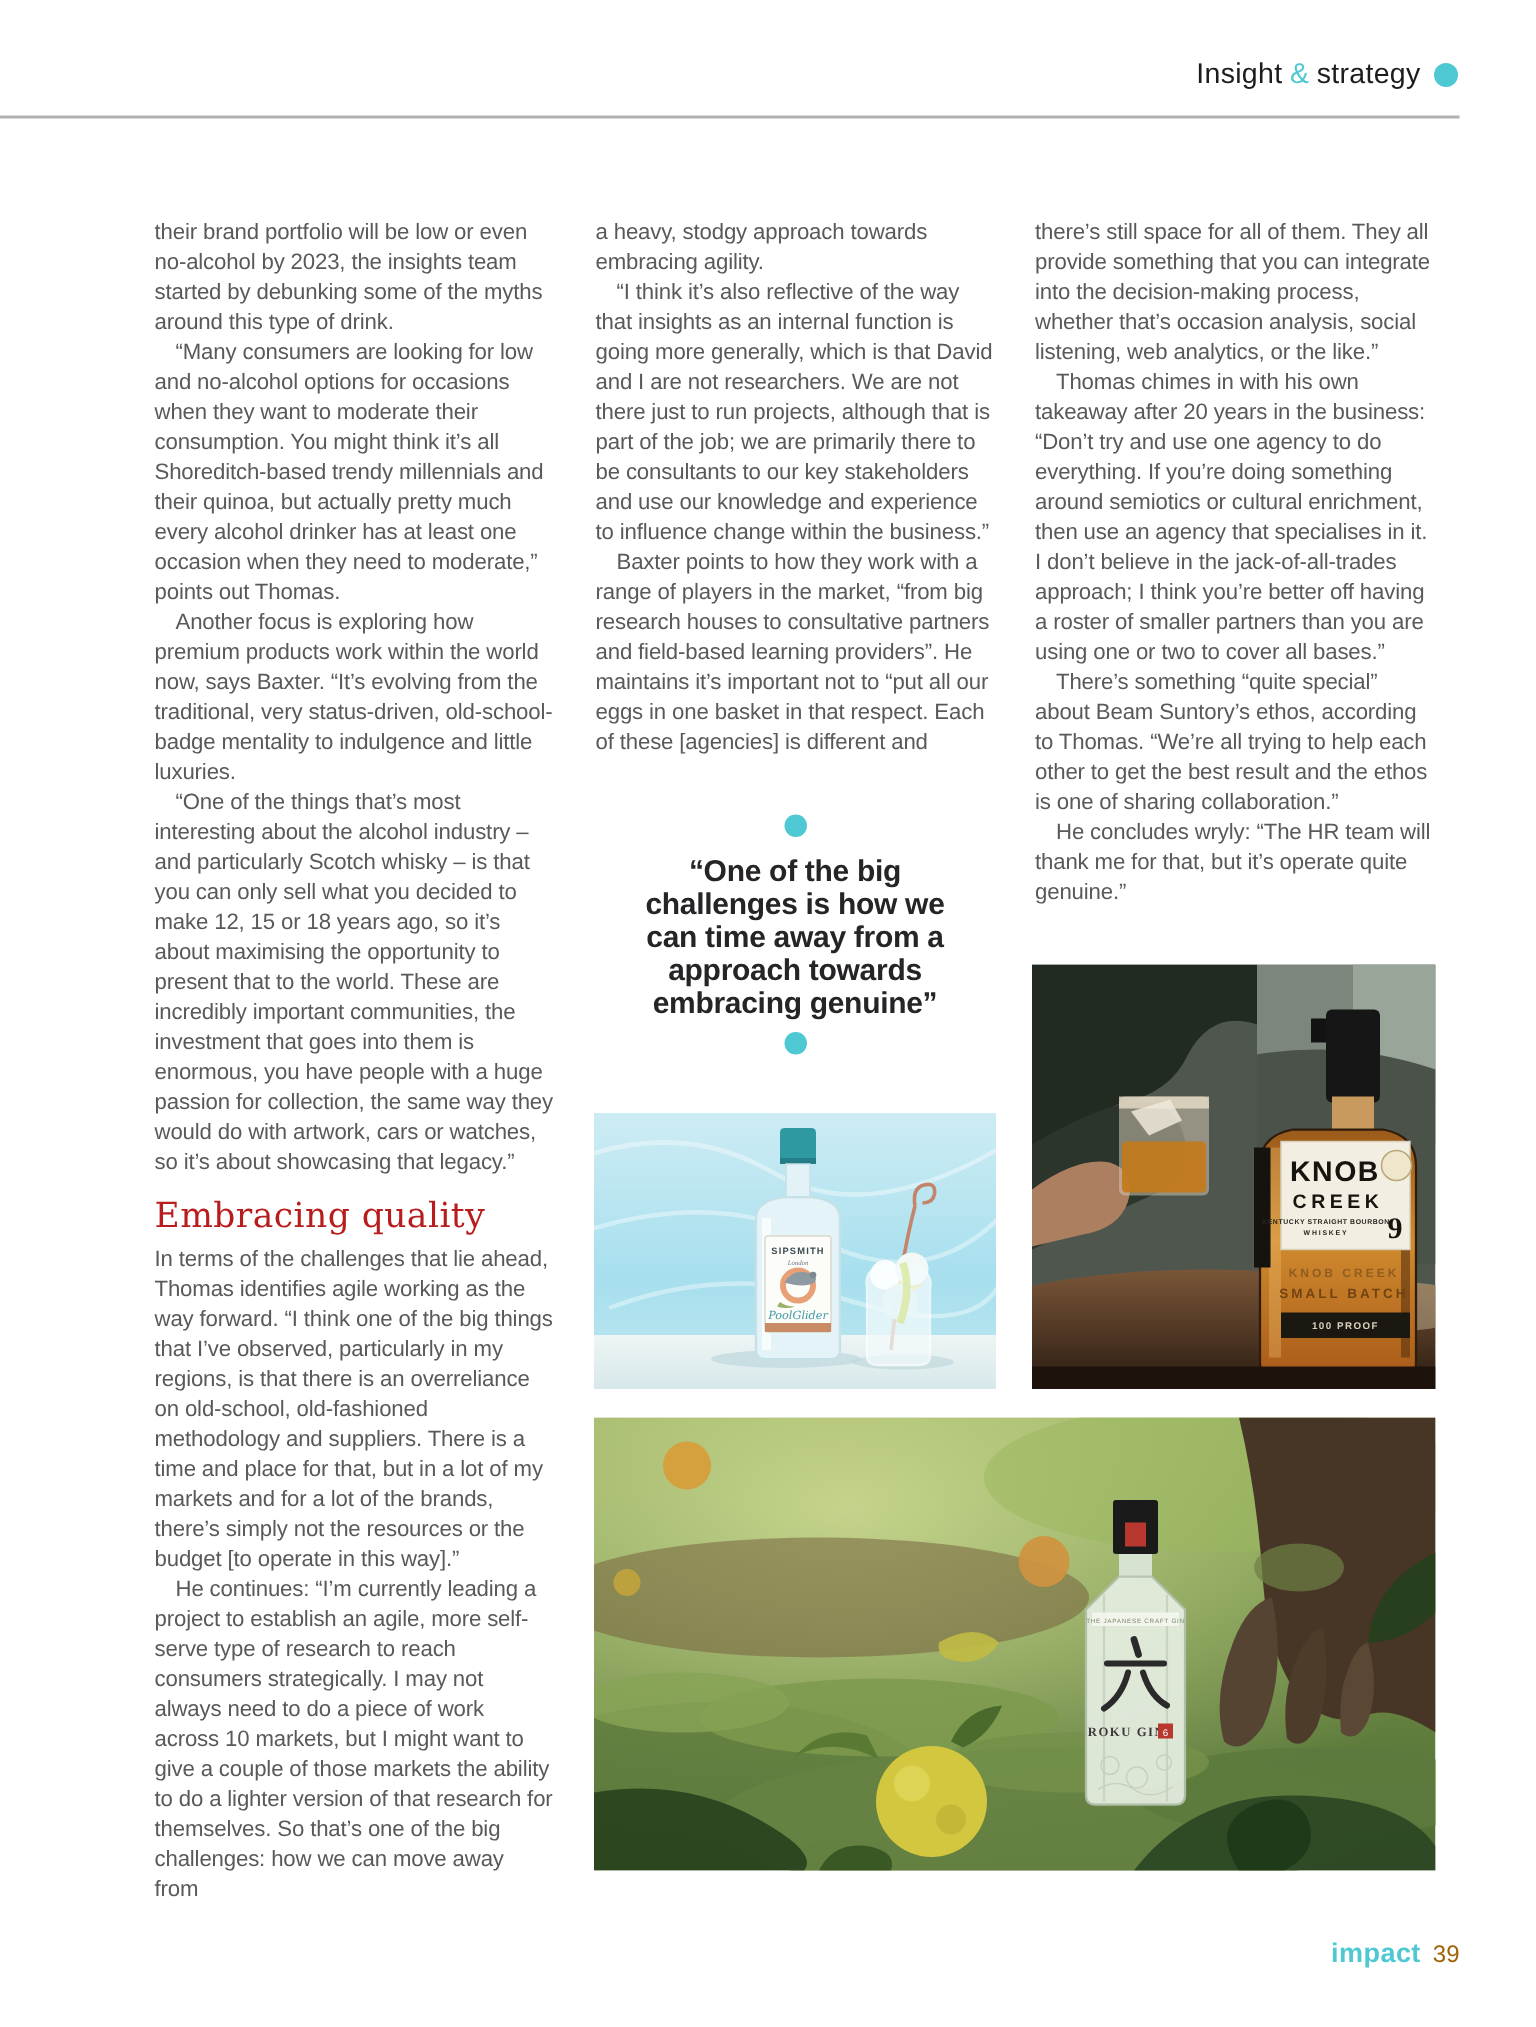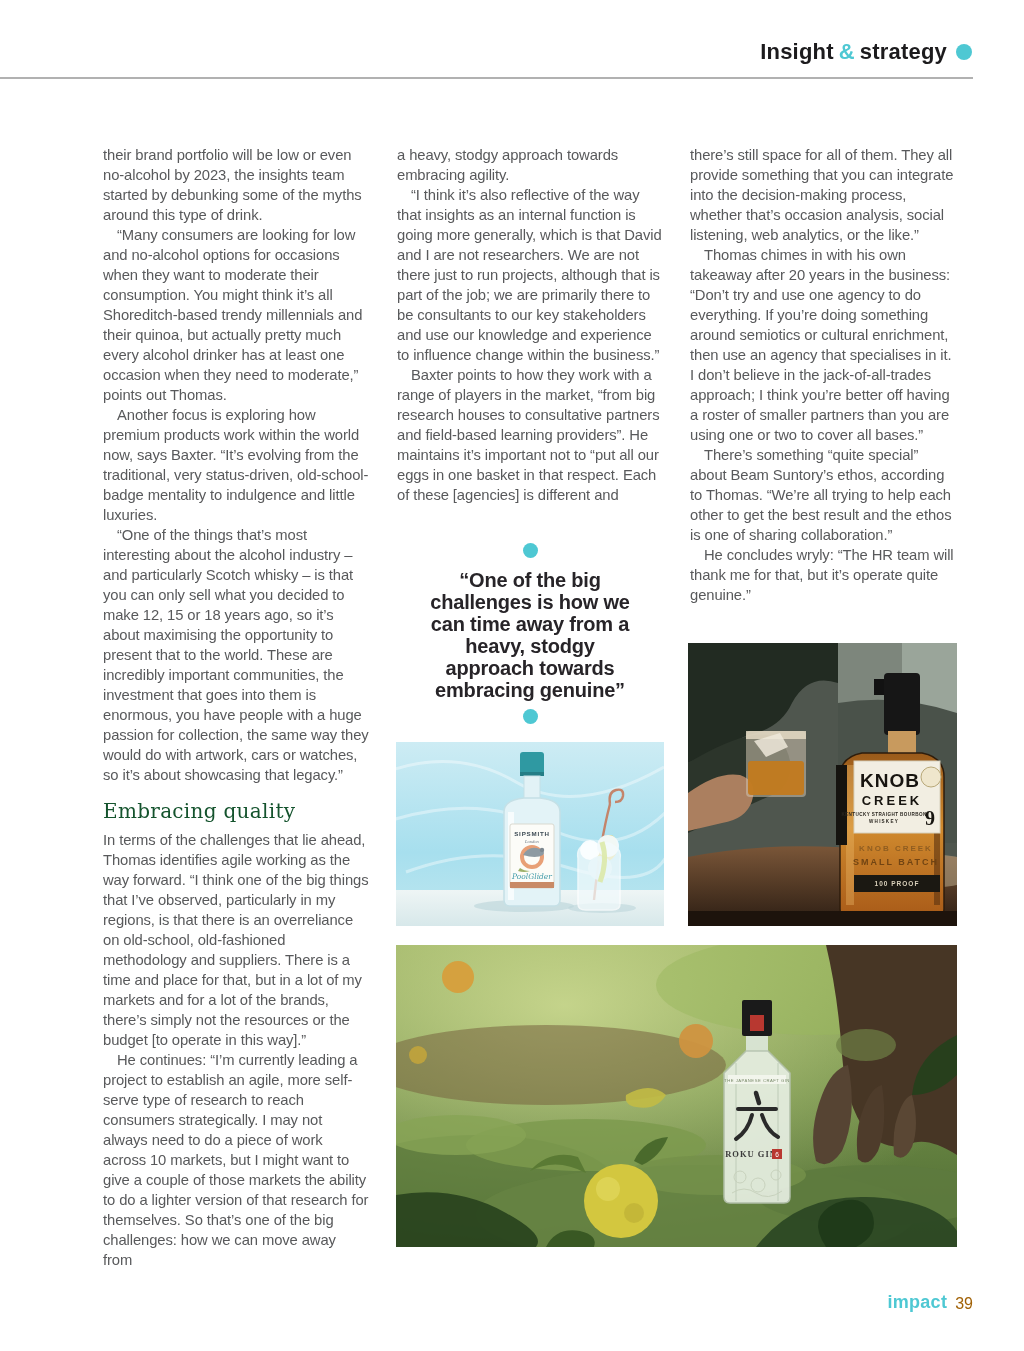--- a/index.html
+++ b/index.html
@@ -1,30 +1,30 @@
 <!DOCTYPE html>
 <html><head>
 <meta charset="utf-8">
 <style>
   html,body{margin:0;padding:0;background:#ffffff;}
   .page{position:relative;width:1024px;height:1351px;background:#ffffff;overflow:hidden;
         font-family:"Liberation Sans",sans-serif;}
   
   .masthead{position:absolute;top:39px;right:52px;display:flex;align-items:center;gap:9px;}
-  .masthead-title{font-size:22px;font-weight:bold;color:#1c1b1d;letter-spacing:.2px;display:flex;gap:5px;text-align:right;}
+  .masthead-title{font-size:19px;font-weight:normal;color:#1c1b1d;letter-spacing:.2px;display:flex;gap:5px;text-align:right;}
   .masthead-title .amp{color:#4ec8d3;}
   .masthead-dot{width:16px;height:16px;border-radius:50%;background:#4ec8d3;}
   .rule{position:absolute;top:77px;left:0;width:973px;height:2px;background:#b1b1b1;}
   
   .col{position:absolute;top:145px;width:266px;color:#58595b;font-size:14.8px;line-height:20px;
        letter-spacing:-.1px;}
   .col-1{left:103px;} .col-2{left:397px;} .col-3{left:690px;}
   .col p{margin:0;}
   .col p.indent{text-indent:14px;}
-  .subhead{font-family:"DejaVu Serif",serif;font-weight:normal;color:#14532d;font-size:20px;
+  .subhead{font-family:"DejaVu Serif",serif;font-weight:normal;color:#b91c1c;font-size:23px;
            line-height:26px;margin:13px 0 6px 0;letter-spacing:.3px;}
   
   .pullquote{position:absolute;left:397px;top:543px;width:266px;text-align:center;}
   .pq-dot{width:15px;height:15px;border-radius:50%;background:#4ec8d3;display:inline-block;}
   .pq-lines{margin:7px 0 8px 0;font-weight:bold;color:#272428;font-size:20px;line-height:22px;
             letter-spacing:-.2px;}
   
   .photo{position:absolute;display:block;}
   .photo-sipsmith{left:396px;top:742px;}
   .photo-knob{left:688px;top:643px;}
@@ -71,21 +71,20 @@
     <p class="indent">There’s something “quite special” about Beam Suntory’s ethos, according to Thomas. “We’re all trying to help each other to get the best result and the ethos is one of sharing collaboration.”</p>
     <p class="indent">He concludes wryly: “The HR team will thank me for that, but it’s operate quite genuine.”</p>
   </div>
 
   <div class="pullquote">
     <span class="pq-dot"></span>
     <div class="pq-lines">
       <div>“One of the big</div>
       <div>challenges is how we</div>
       <div>can time away from a</div>
-      <div>heavy, stodgy</div>
       <div>approach towards</div>
       <div>embracing genuine”</div>
     </div>
     <span class="pq-dot"></span>
   </div>
 
   <svg class="photo photo-sipsmith" width="268" height="184" viewBox="0 0 268 184">
     <defs>
       <linearGradient id="pool" x1="0" y1="0" x2="0" y2="1">
         <stop offset="0" stop-color="#cdecf4"></stop>

